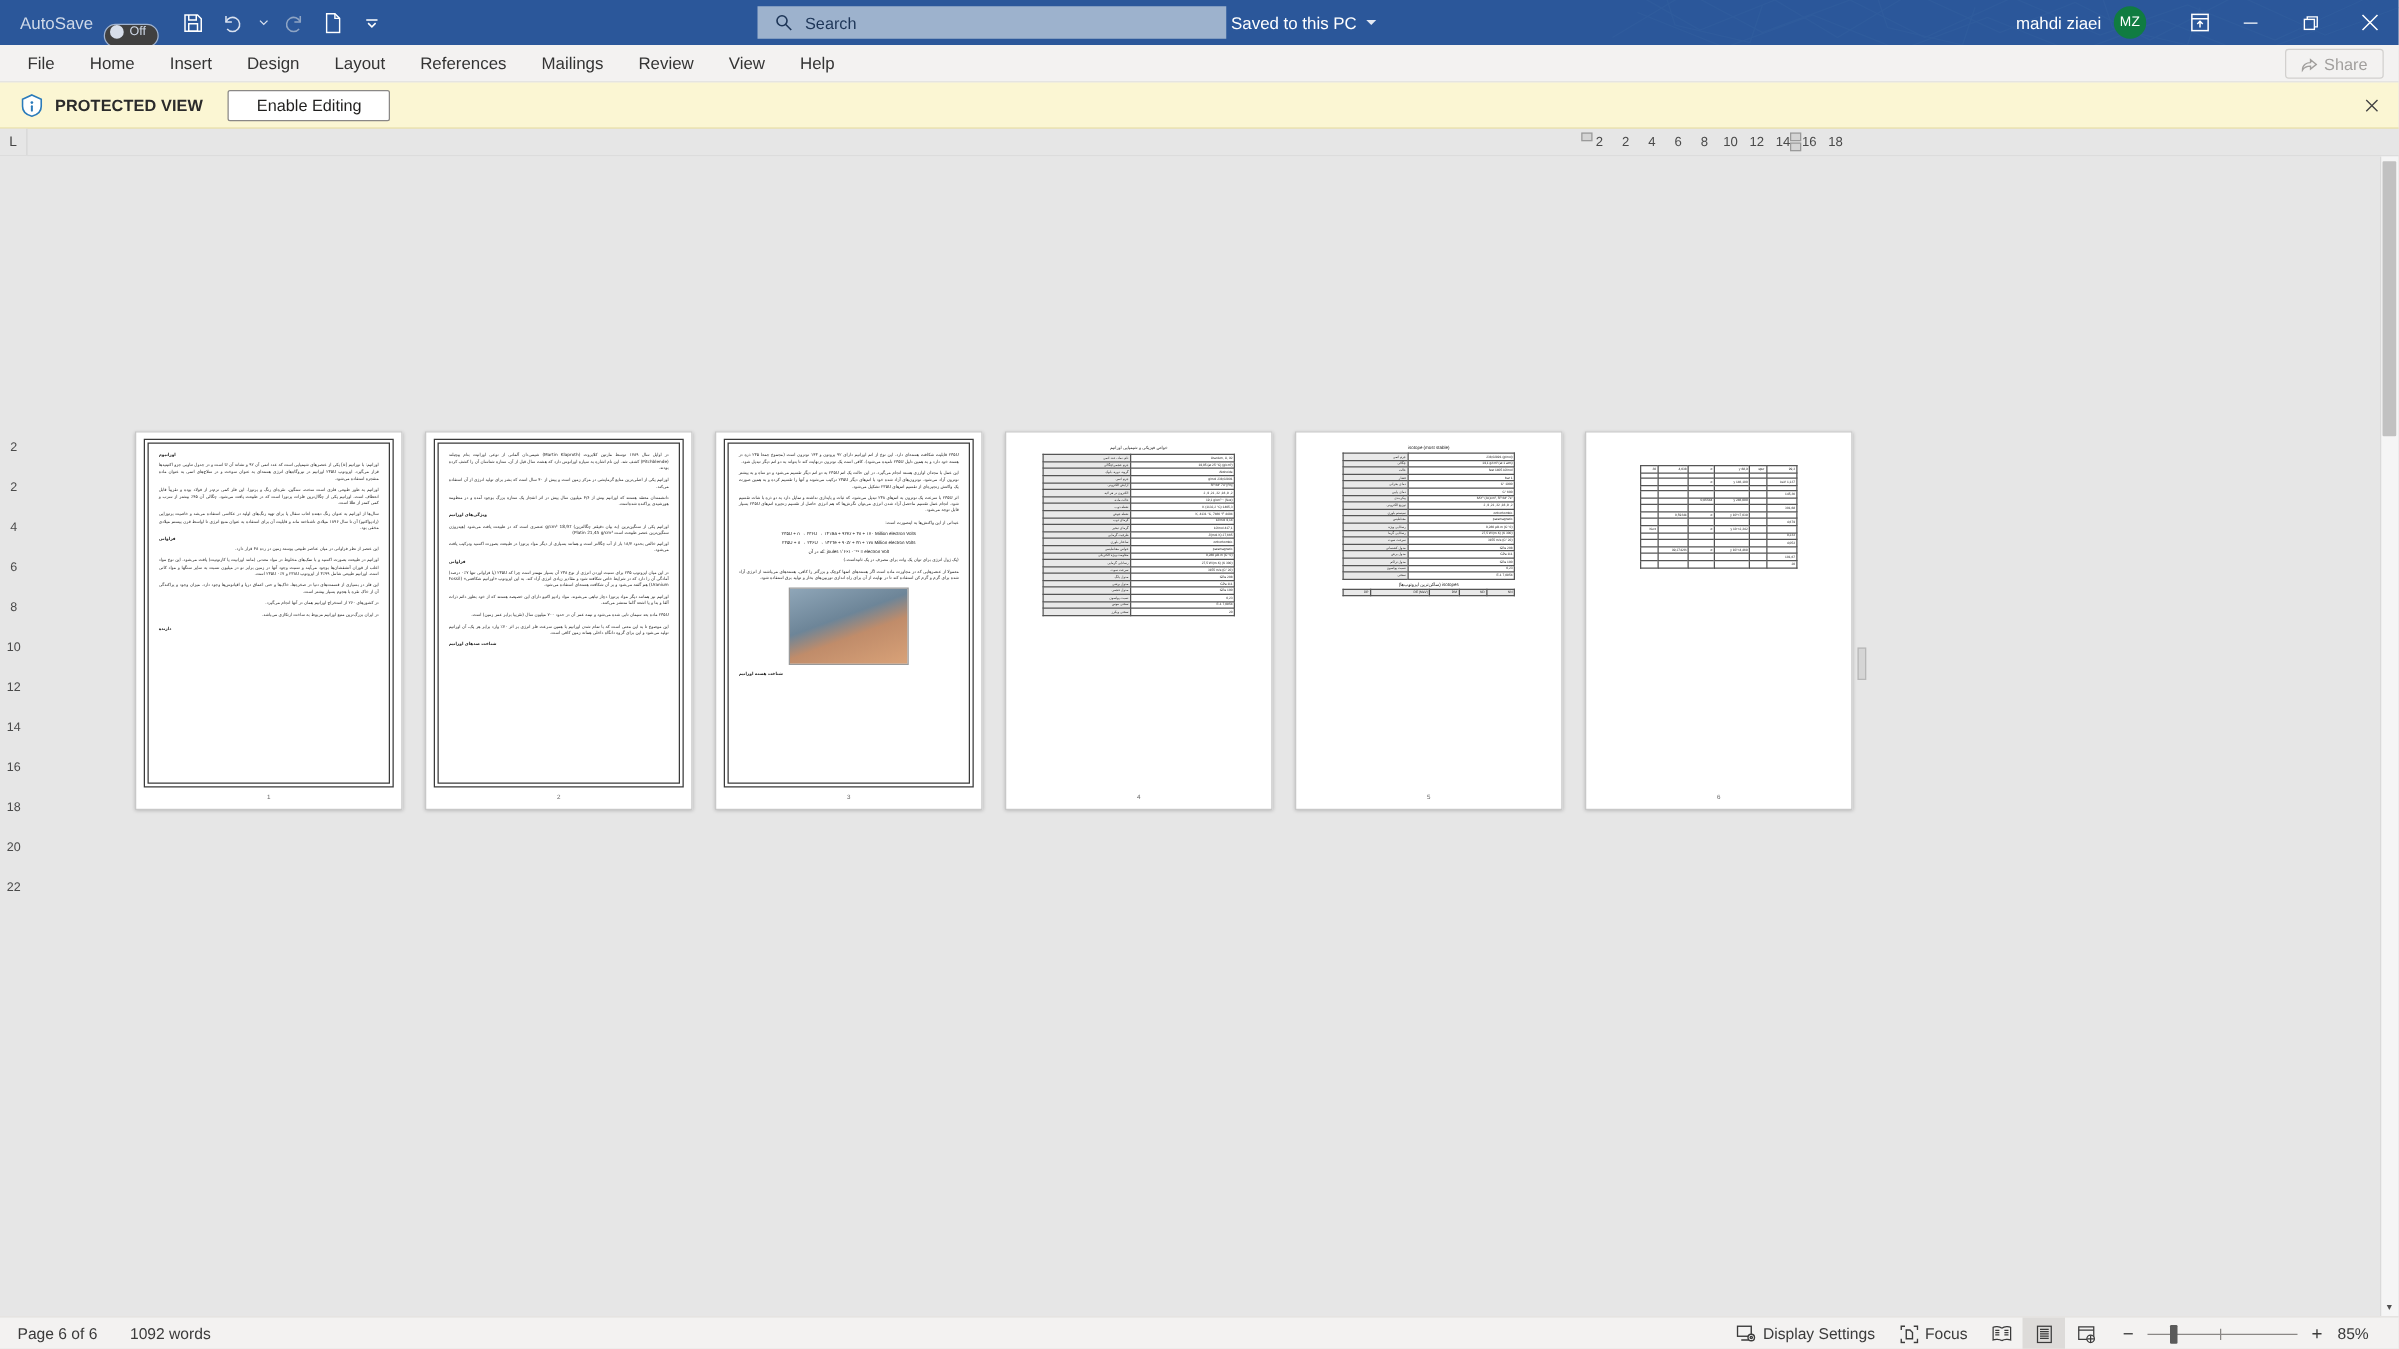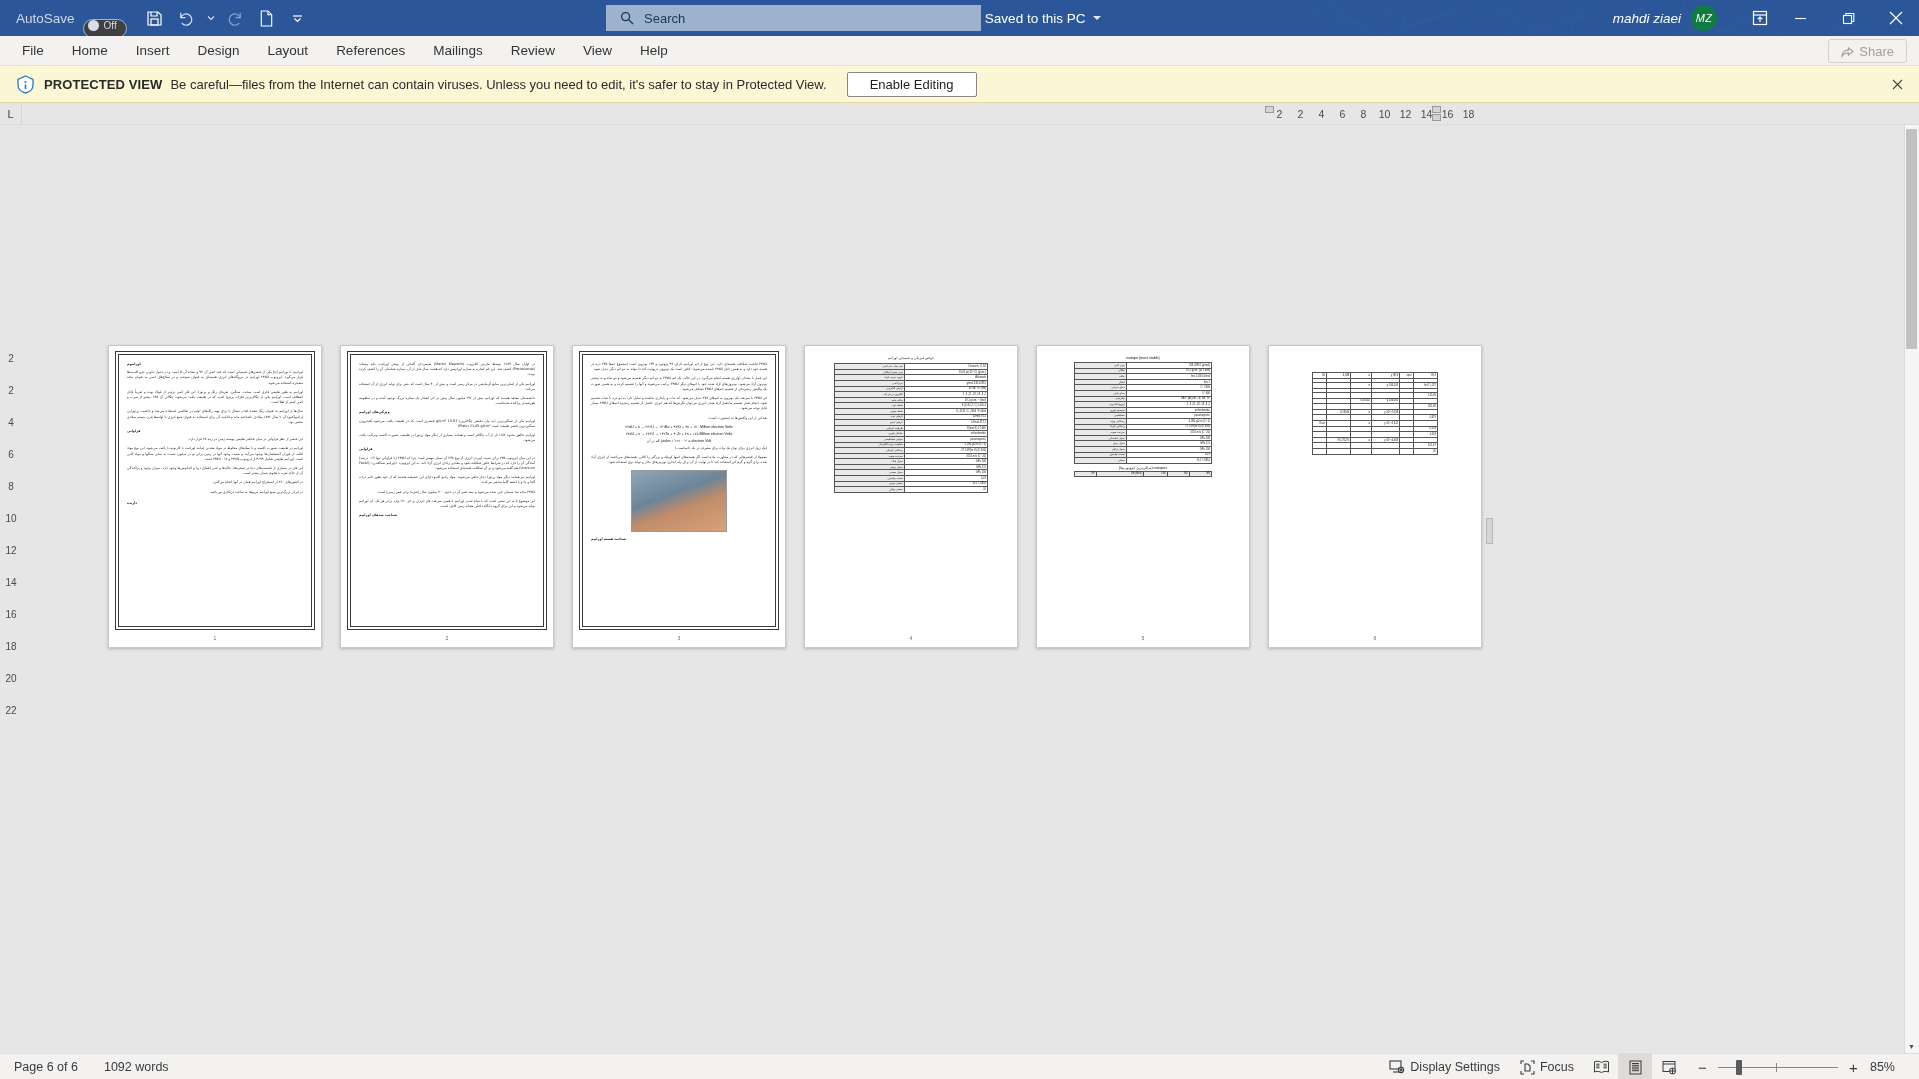--- a/index.html
+++ b/index.html
@@ -66,21 +66,21 @@
     position: absolute; left: 606px; top: 5px;
     width: 375px; height: 26px;
     background: #9db2cd;
     display: flex; align-items: center; gap: 10px;
     padding-left: 14px;
     z-index: 3;
   }
   .searchbox .stext { color: #1d3557; font-size: 13px; }
   .title-right {
     position: absolute; right: 0; top: 0; height: 36px;
-    display: flex; align-items: center; gap: 2px; z-index: 3; font-style: italic;
+    display: flex; align-items: center; gap: 2px; z-index: 3;
   }
   .user-name { font-size: 13.5px; color: #fff; margin-right: 8px; }
   .avatar {
     width: 26px; height: 26px; border-radius: 50%;
     background: #107c41; color: #fff; font-size: 11px;
     display: flex; align-items: center; justify-content: center;
     margin-right: 26px; letter-spacing: .3px;
   }
   .winbtn {
     width: 46px; height: 36px; display: flex;
@@ -406,21 +406,20 @@
 
 <div class="pv-banner">
   <div class="pv-icon">
     <svg width="17" height="19" viewBox="0 0 17 19" fill="none">
       <path d="M8.5 1 L16 4.5 V10 C16 14.5 12.5 17 8.5 18 C4.5 17 1 14.5 1 10 V4.5 Z" stroke="#2b7bba" stroke-width="1.3" fill="#ffffff"></path>
       <circle cx="8.5" cy="7" r="1.1" fill="#2b7bba"></circle>
       <rect x="7.7" y="9.2" width="1.6" height="5" rx=".7" fill="#2b7bba"></rect>
     </svg>
   </div>
   <span class="pv-title">PROTECTED VIEW</span>
-  <span class="pv-msg">Be careful—files from the Internet can contain viruses. Unless you need to edit, it's safer to stay in Protected View.</span>
   <div class="pv-enable">Enable Editing</div>
   <div class="pv-close">
     <svg width="11" height="11" viewBox="0 0 11 11">
         <path d="M1 1 L10 10 M10 1 L1 10" stroke="#444" stroke-width="1.1"></path>
       </svg>
   </div>
 </div>
 
 <div class="rulerrow">
   <div class="tabstop-btn">L</div>

